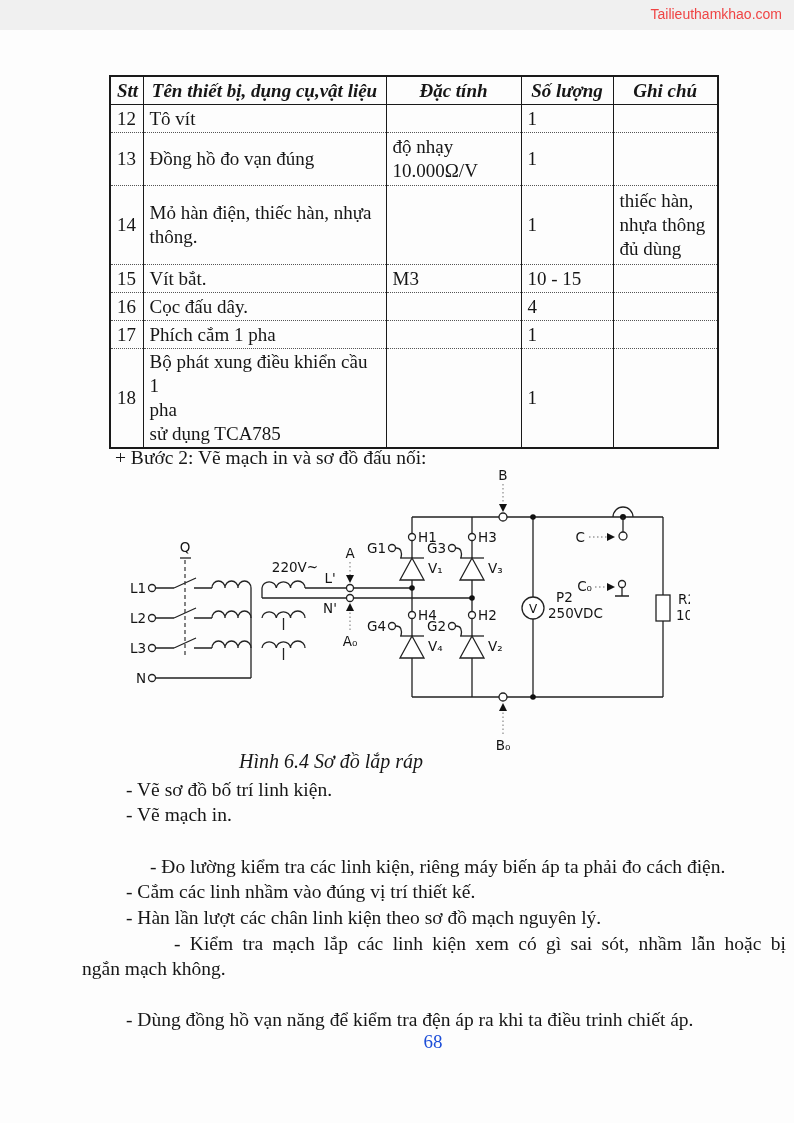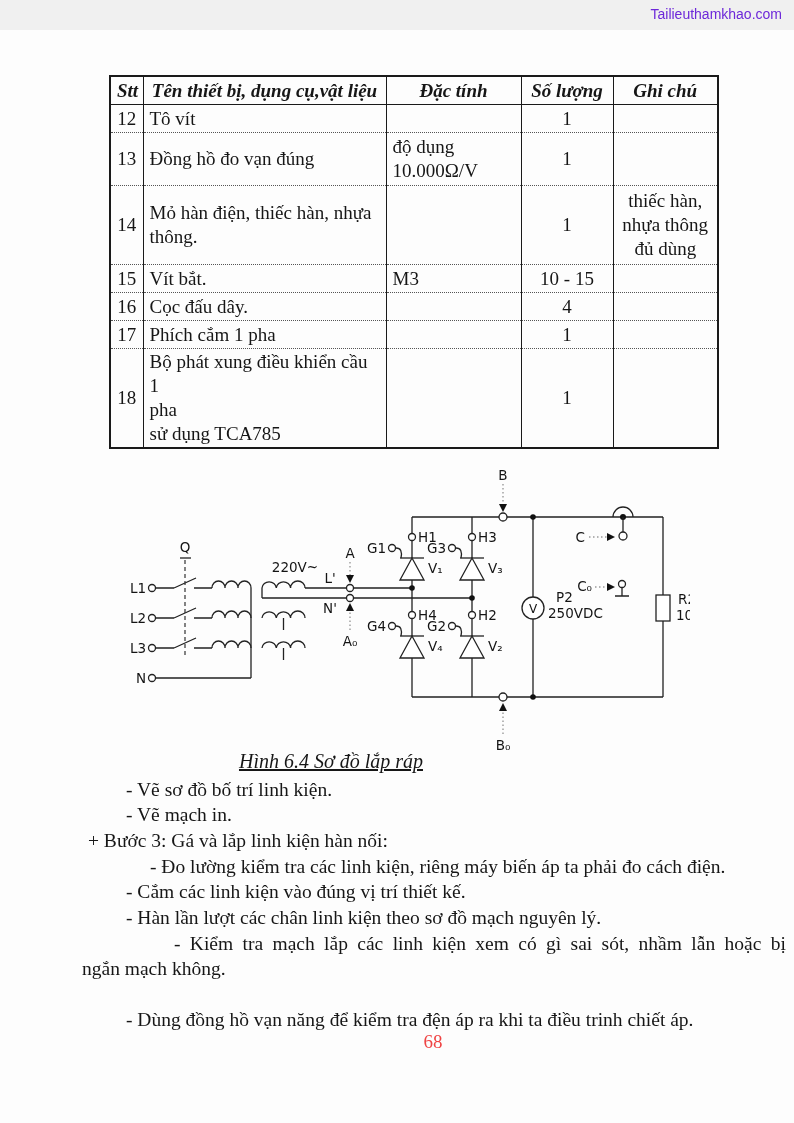--- a/index.html
+++ b/index.html
@@ -4,47 +4,47 @@
 <style>
   html,body { margin:0; padding:0; }
   .page {
     position:relative; width:794px; height:1123px;
     background:#fdfdfd; overflow:hidden;
     font-family:"Liberation Serif", serif; color:#161616;
   }
   .topbar { position:absolute; left:0; top:0; width:794px; height:30px; background:#f0f0f0; }
   .watermark {
     position:absolute; top:6px; right:12px;
-    font-family:"Liberation Sans", sans-serif; font-size:14px; color:#6d28d9;
+    font-family:"Liberation Sans", sans-serif; font-size:14px; color:#ef4444;
   }
   table.equip {
     position:absolute; left:109px; top:75px; width:608px;
     border-collapse:collapse; table-layout:fixed;
     font-size:19px; line-height:24px;
     border:2px solid #1a1a1a;
   }
   table.equip th, table.equip td {
     border-left:1px solid #1a1a1a; border-right:1px solid #1a1a1a;
     padding:1px 6px; vertical-align:middle; overflow:hidden;
   }
   table.equip thead th {
     border-bottom:1px solid #1a1a1a;
     font-style:italic; font-weight:bold; text-align:center; height:25px;
   }
   table.equip tbody tr + tr td { border-top:1px dotted #555; }
-  td.c { text-align:center; }
+  td.c { text-align:left; }
   .pre { white-space:pre-line; }
   tr.h27 td { height:25px; }
   tr.h52 td { height:50px; }
   tr.h78 td { height:76px; }
   tr.h80 td { height:78px; }
   .bodyline { position:absolute; font-size:19.5px; line-height:25px; white-space:nowrap; }
-  .caption { position:absolute; left:0; width:662px; text-align:center; font-style:italic; font-size:20px;text-decoration:underline; }
+  .caption { position:absolute; left:0; width:662px; text-align:center; font-style:italic; font-size:20px; }
   .justified { word-spacing:4.5px; }
-  .pagenum { position:absolute; left:72px; width:722px; top:1031px; text-align:center; font-size:19px; color:#ef4444; }
+  .pagenum { position:absolute; left:72px; width:722px; top:1031px; text-align:center; font-size:19px; color:#1d4ed8; }
   svg.circuit { position:absolute; left:130px; top:460px; }
   svg.circuit text {
     font-family:"DejaVu Sans","Liberation Sans",sans-serif;
     font-size:13.5px; fill:#141414; stroke:none;
   }
   svg .wire { stroke:#222; stroke-width:1.3; fill:none; }
   svg .dashedline { stroke:#333; stroke-width:1.2; fill:none; stroke-dasharray:4 3; }
   svg .dotl { stroke:#9a9a9a; stroke-width:1.4; fill:none; stroke-dasharray:1.5 2.5; }
   svg .term { fill:#ffffff; stroke:#222; stroke-width:1.3; }
   svg .jdot { fill:#111; stroke:none; }
@@ -80,21 +80,21 @@
       <tr class="h27">
         <td class="c">12</td>
         <td class="pre">Tô vít</td>
         <td class="pre"></td>
         <td class="c">1</td>
         <td class="c pre"></td>
       </tr>
       <tr class="h52">
         <td class="c">13</td>
         <td class="pre">Đồng hồ đo vạn đúng</td>
-        <td class="pre">độ dụng
+        <td class="pre">độ nhạy
 10.000Ω/V</td>
         <td class="c">1</td>
         <td class="c pre"></td>
       </tr>
       <tr class="h78">
         <td class="c">14</td>
         <td class="pre">Mỏ hàn điện, thiếc hàn, nhựa
 thông.</td>
         <td class="pre"></td>
         <td class="c">1</td>
@@ -128,20 +128,21 @@
         <td class="pre">Bộ phát xung điều khiển cầu 1
 pha
 sử dụng TCA785</td>
         <td class="pre"></td>
         <td class="c">1</td>
         <td class="c pre"></td>
       </tr>
     </tbody>
   </table>
 
+  <div class="bodyline" style="left:115px; top:445px;">+ Bước 2:  Vẽ mạch in và sơ đồ đấu nối:</div>
 
   <svg class="circuit" width="560" height="292" viewBox="0 0 560 292">
 
     <g>
       <text x="16" y="133" text-anchor="end">L1</text>
       <text x="16" y="163" text-anchor="end">L2</text>
       <text x="16" y="193" text-anchor="end">L3</text>
       <text x="16" y="223" text-anchor="end">N</text>
       <path class="wire" d="M26,128 H44 M64,128 H82 M26,158 H44 M64,158 H82 M26,188 H44 M64,188 H82 M26,218 H121"></path>
 
@@ -266,23 +267,22 @@
       <rect class="sym" x="526" y="135" width="14" height="26"></rect>
       <text x="548" y="144">R2</text>
       <text x="546" y="160">100W</text>
     </g>
   </svg>
 
   <div class="caption" style="top:750px;">Hình 6.4 Sơ đồ lắp ráp</div>
 
   <div class="bodyline" style="left:126px; top:777px;text-align:center;">- Vẽ sơ đồ bố trí linh kiện.</div>
   <div class="bodyline" style="left:126px; top:802px;text-align:right;">- Vẽ mạch in.</div>
-  <div class="bodyline" style="left:88px; top:828px;">+ Bước 3: Gá và lắp linh kiện hàn nối:</div>
   <div class="bodyline" style="left:126px; top:854px;margin-left:24px;">- Đo lường kiểm tra các linh kiện, riêng máy biến áp ta phải đo cách điện.</div>
-  <div class="bodyline" style="left:126px; top:879px;">- Cắm các linh kiện vào đúng vị trí thiết kế.</div>
+  <div class="bodyline" style="left:126px; top:879px;">- Cắm các linh nhầm vào đúng vị trí thiết kế.</div>
   <div class="bodyline" style="left:126px; top:905px;">- Hàn lần lượt các chân linh kiện theo sơ đồ mạch nguyên lý.</div>
   <div class="bodyline justified" style="left:126px; top:931px;margin-left:48px;">- Kiểm tra mạch lắp các linh kiện xem có gì sai sót, nhầm lẫn hoặc bị</div>
   <div class="bodyline" style="left:82px; top:956px;">ngắn mạch không.</div>
   <div class="bodyline" style="left:126px; top:1007px;">- Dùng đồng hồ vạn năng để kiểm tra đện áp ra khi ta điều trinh chiết áp.</div>
 
   <div class="pagenum">68</div>
 
 </div>
 
 </body></html>

